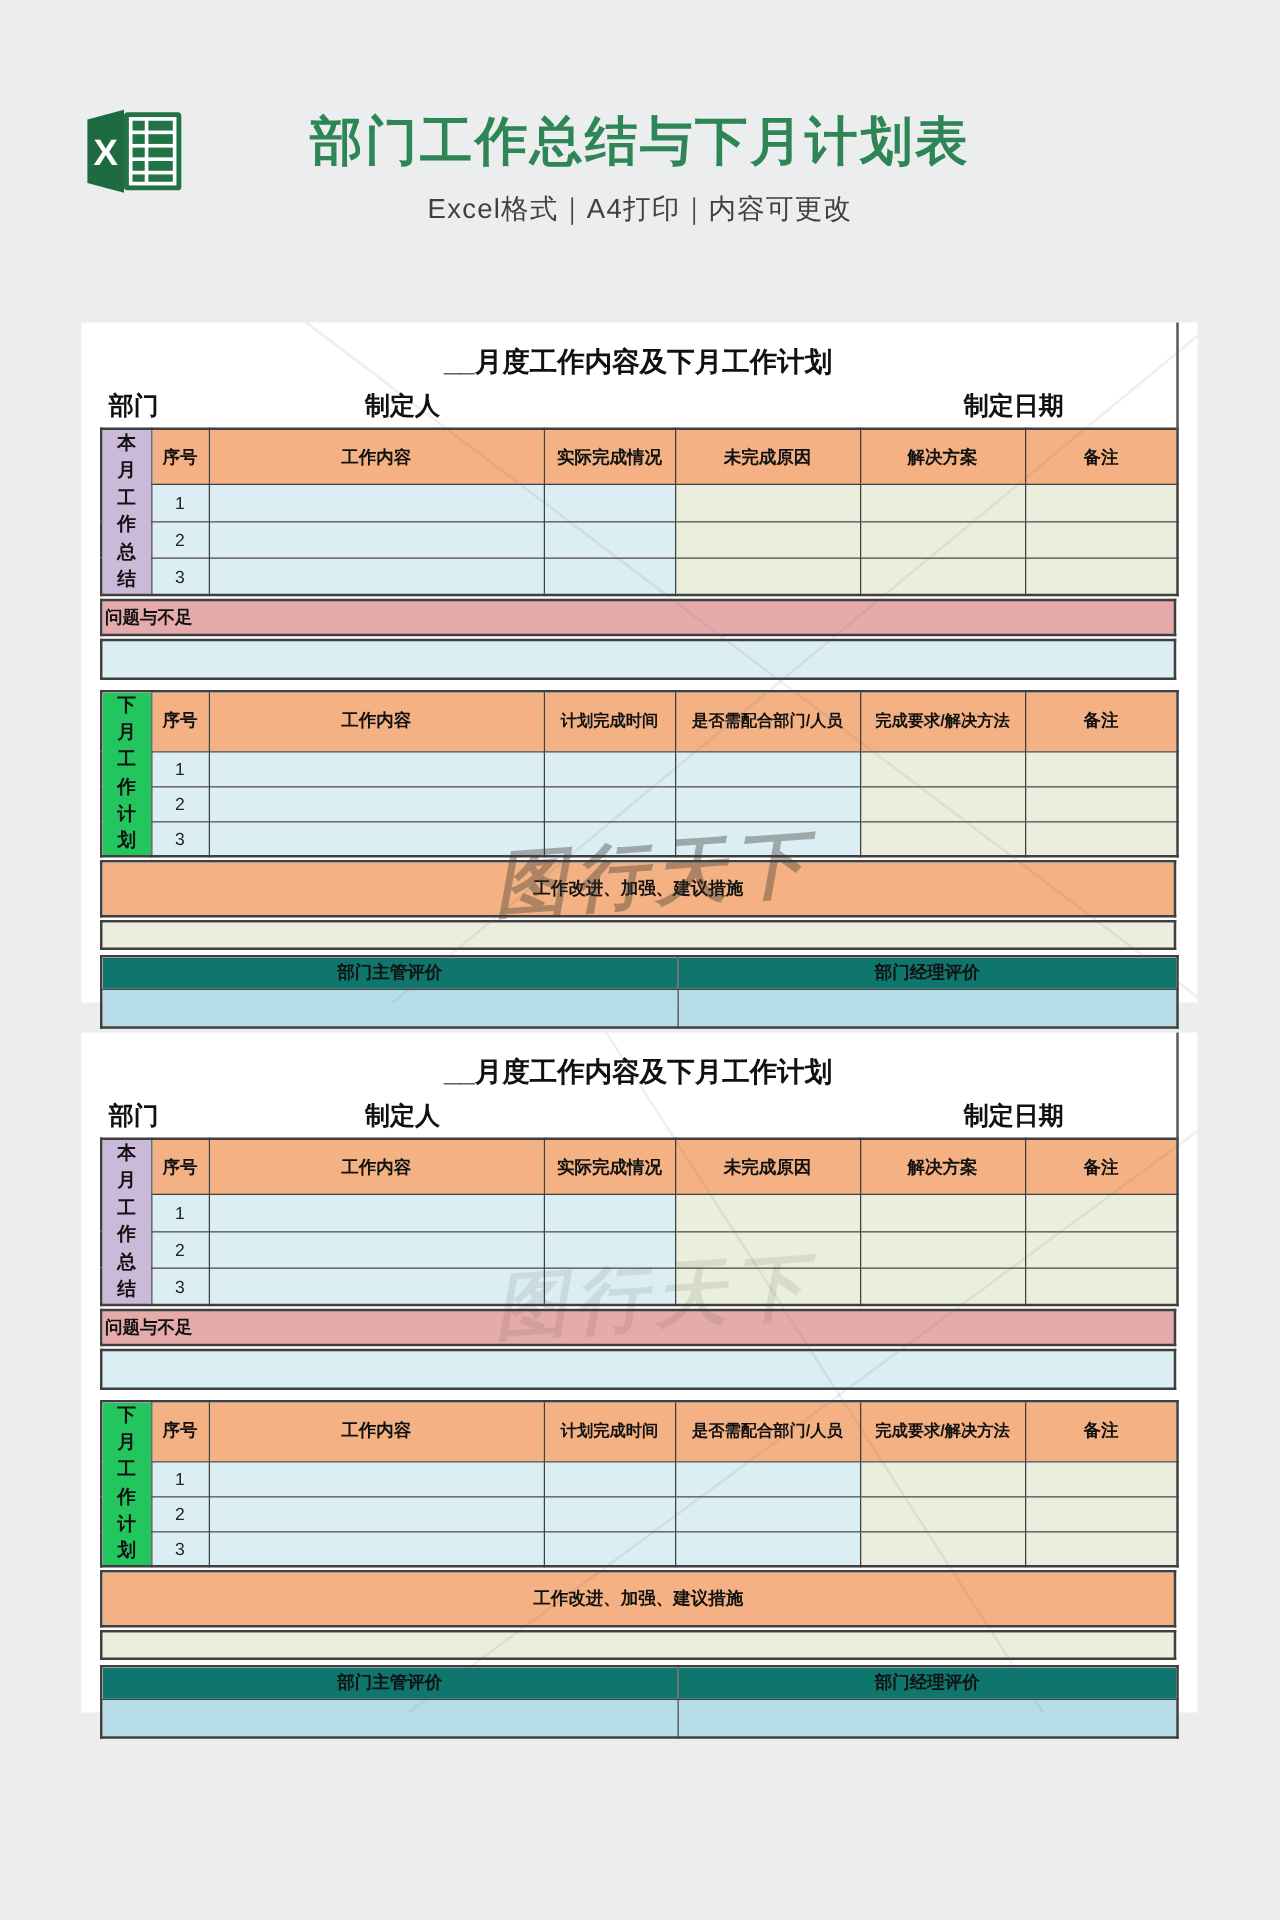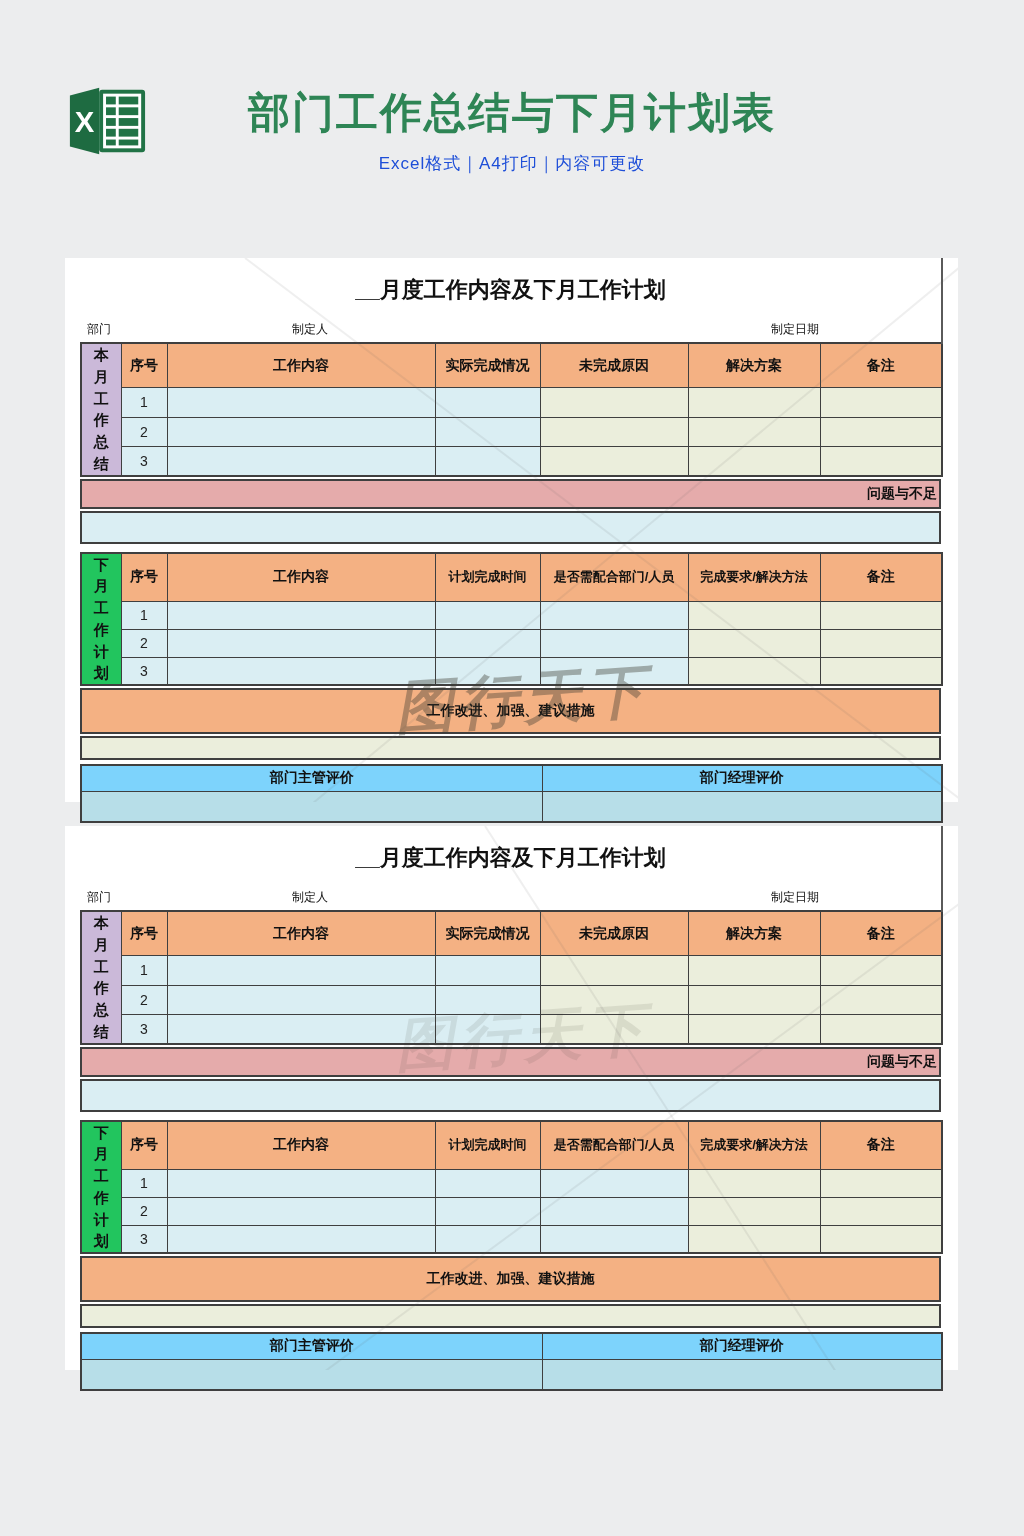--- a/index.html
+++ b/index.html
@@ -8,61 +8,61 @@
     background:#ECEDEE;
     font-family:"Liberation Sans","DejaVu Sans",sans-serif;
     color:#1c1c1c;
     overflow:hidden;
   }
   
   .top-header { position:relative; height:258px; }
   .excel-logo { position:absolute; left:66px; top:84px; width:82px; height:74px; }
   .header-text { position:absolute; left:0; top:88px; width:100%; text-align:center; }
   .page-title { font-size:42px; font-weight:bold; color:#2E8555; letter-spacing:2px; line-height:1.2; }
-  .page-subtitle { margin-top:14px; font-size:17px; color:#1d4ed8; letter-spacing:1px; }
+  .page-subtitle { margin-top:14px; font-size:22px; color:#404040; letter-spacing:1px; }
   
   .card {
     position:relative;
     width:893px; height:544px;
     margin:0 0 24px 65px;
     background:#ffffff;
     padding:12px 17px 0 15px;
   }
   .col-edge-line { position:absolute; top:0; left:876px; width:2px; height:86px; background:#5a5a5a; }
   .wm-lines { position:absolute; left:0; top:0; width:100%; height:100%; pointer-events:none; }
   .watermark {
     position:absolute; left:330px; top:400px; width:340px;
     font-size:58px; font-weight:bold; font-style:italic;
     color:#3c3a30; opacity:0.38; transform:rotate(-4deg);
     letter-spacing:6px; pointer-events:none; white-space:nowrap;
   }
   .watermark.faint { opacity:0.10; top:170px; }
   .sheet-title { text-align:center; font-size:22px; font-weight:bold; color:#111; height:44px; line-height:40px; }
-  .meta-row { position:relative; height:28px; font-size:12px; font-weight:normal; color:#111; }
+  .meta-row { position:relative; height:28px; font-size:20px; font-weight:bold; color:#111; }
   .meta-dept { position:absolute; left:7px; bottom:4px; }
   .meta-author { position:absolute; left:212px; bottom:4px; }
   .meta-date { position:absolute; left:691px; bottom:4px;margin-top:45px; }
   
   table.tbl {
     border-collapse:collapse; table-layout:fixed; width:861px;
     font-size:14px;
   }
   table.tbl td { border:1px solid #3F3F3F; overflow:hidden; padding:0 2px; }
   table.tbl { border:2px solid #3F3F3F; }
   .gap2 { height:2px; } .gap4 { height:4px; } .gap8 { height:8px; }
   .hdr { background:#F4B183; font-weight:bold; text-align:center; font-size:14px; color:#111; }
   .side-purple { background:#CBB9D9; text-align:center; vertical-align:middle; }
   .side-green  { background:#22c55e; text-align:center; vertical-align:middle; }
   .vtext { display:inline-block; width:1.1em; word-break:break-all; line-height:1.45; font-weight:bold; font-size:15px; color:#111; text-align:center; }
   .c-blue  { background:#DAEEF3; }
   .c-beige { background:#EBEEDC; }
   .c-num { text-align:center; color:#222; }
-  .band-pink   { background:#E5ABAB; font-weight:bold; text-align:right; color:#111; }
+  .band-pink   { background:#E5ABAB; font-weight:bold; text-align:left; color:#111; }
   .band-orange { background:#F4B183; font-weight:bold; text-align:center; color:#111; }
-  .band-yellow { background:#7dd3fc; font-weight:bold; text-align:center; color:#111; }
+  .band-yellow { background:#0f766e; font-weight:bold; text-align:center; color:#111; }
   .c-footblue { background:#B7DEE8; }
   .r-head td  { height:43px; }
   .r-data td  { height:28px; }
   .r-pink td  { height:28px; }
   .r-blank1 td{ height:31px; }
   .r-head2 td { height:44px; }
   .r-data2 td { height:25px; }
   .r-orange td{ height:44px; }
   .r-beige td { height:22px; }
   .r-yellow td{ height:26px; }

